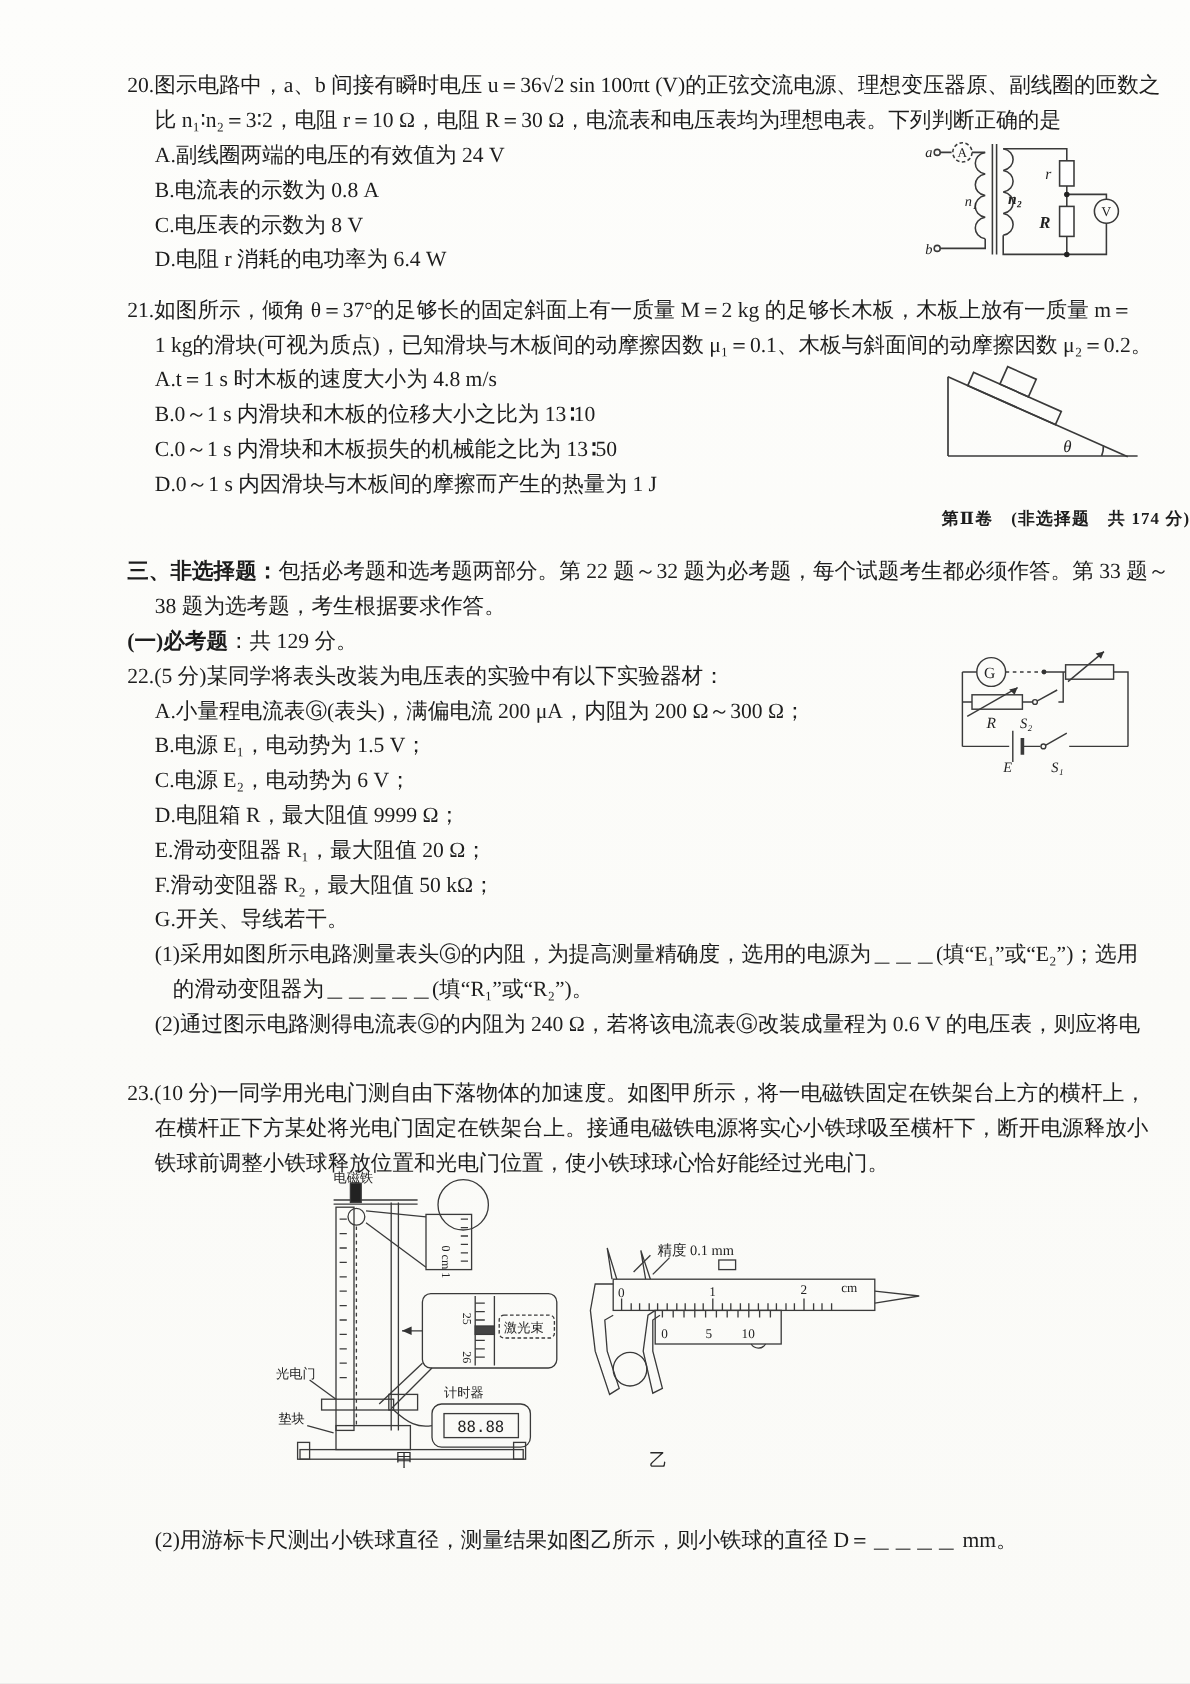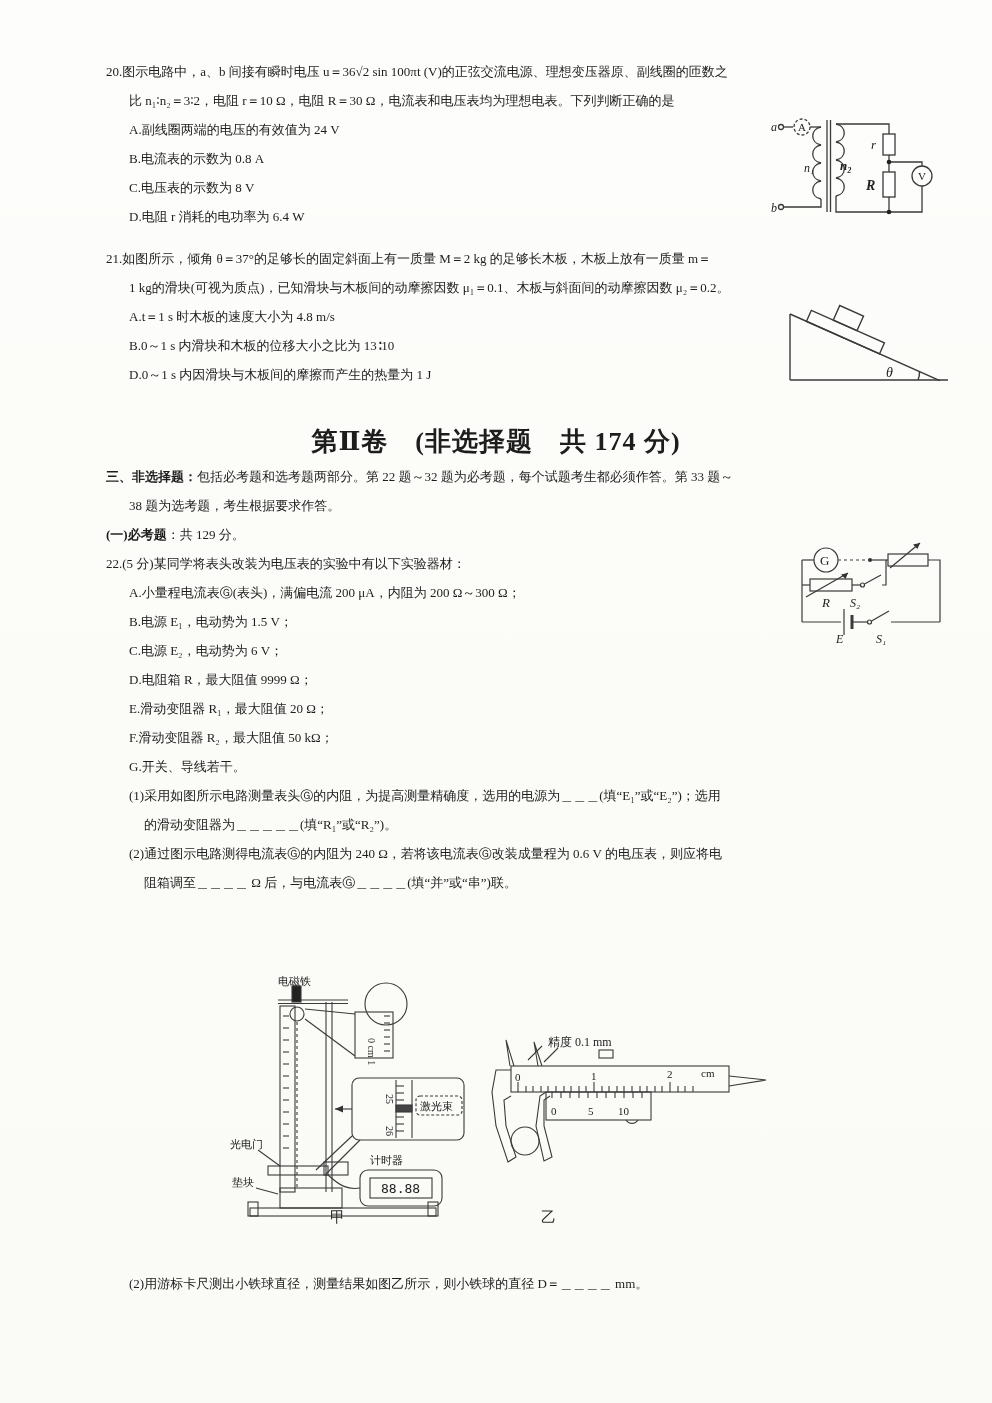--- a/index.html
+++ b/index.html
@@ -1,25 +1,25 @@
 <!DOCTYPE html>
 <html><head>
 <meta charset="utf-8">
 <style>
   html,body{margin:0;padding:0;background:#e8e8e6;}
   .page{position:relative;width:992px;height:1403px;margin:0 auto;
         background:linear-gradient(180deg,#fdfdfb 0%,#fbfbf8 60%,#fafaf7 100%);
         font-family:"Liberation Serif","DejaVu Serif",serif;color:#1d1d1d;overflow:hidden;}
   .block{position:absolute;left:106px;width:810px;}
-  .ln{font-size:13px;line-height:29px;white-space:nowrap;}
+  .ln{font-size:18px;line-height:29px;white-space:nowrap;}
   .ind{padding-left:23px;}
   .subcont{padding-left:38px;}
   .b{font-weight:bold;}
-  #sec-title{position:absolute;left:0;top:424px;width:992px;text-align:center;
-             font-size:26px;font-weight:bold;letter-spacing:1px;}
+  #sec-title{position:absolute;left:0;top:424px;width:992px;text-align:right;
+             font-size:14px;font-weight:bold;letter-spacing:1px;}
   .figure{position:absolute;}
   .figure svg{display:block;}
   svg text{font-family:"Liberation Serif","DejaVu Serif",serif;fill:#222;}
   svg .it{font-style:italic;}
   .cap{position:absolute;font-size:15px;color:#2a2a2a;}
   .seg{font-family:"DejaVu Sans Mono",monospace;}
 </style>
 </head>
 <body>
 
@@ -69,20 +69,21 @@
       <text x="103" y="37" font-size="13" class="it">r</text>
       <text x="98" y="78" font-size="14" font-weight="bold" class="it">R</text>
     </svg>
   </div>
 
   <div class="block" style="top:244px">
     <div class="ln">21.如图所示，倾角 θ＝37°的足够长的固定斜面上有一质量 M＝2 kg 的足够长木板，木板上放有一质量 m＝</div>
     <div class="ln ind">1 kg的滑块(可视为质点)，已知滑块与木板间的动摩擦因数 μ₁＝0.1、木板与斜面间的动摩擦因数 μ₂＝0.2。</div>
     <div class="ln ind">A.t＝1 s 时木板的速度大小为 4.8 m/s</div>
     <div class="ln ind">B.0～1 s 内滑块和木板的位移大小之比为 13∶10</div>
+    <div class="ln ind">C.0～1 s 内滑块和木板损失的机械能之比为 13∶50</div>
     <div class="ln ind">D.0～1 s 内因滑块与木板间的摩擦而产生的热量为 1 J</div>
   </div>
 
   <div class="figure" style="left:776px;top:300px">
     <svg width="180" height="96" viewBox="0 0 180 96">
       <g stroke="#3a3a3a" stroke-width="1.4" fill="none">
         <line x1="14" y1="14" x2="14" y2="80"></line>
         <line x1="14" y1="80" x2="172" y2="80"></line>
         <g transform="rotate(24 14 14)">
           <line x1="14" y1="14" x2="178" y2="14"></line>
@@ -108,21 +109,20 @@
     <div class="ln ind">A.小量程电流表Ⓖ(表头)，满偏电流 200 μA，内阻为 200 Ω～300 Ω；</div>
     <div class="ln ind">B.电源 E₁，电动势为 1.5 V；</div>
     <div class="ln ind">C.电源 E₂，电动势为 6 V；</div>
     <div class="ln ind">D.电阻箱 R，最大阻值 9999 Ω；</div>
     <div class="ln ind">E.滑动变阻器 R₁，最大阻值 20 Ω；</div>
     <div class="ln ind">F.滑动变阻器 R₂，最大阻值 50 kΩ；</div>
     <div class="ln ind">G.开关、导线若干。</div>
     <div class="ln ind">(1)采用如图所示电路测量表头Ⓖ的内阻，为提高测量精确度，选用的电源为＿＿＿(填“E₁”或“E₂”)；选用</div>
     <div class="ln subcont">的滑动变阻器为＿＿＿＿＿(填“R₁”或“R₂”)。</div>
     <div class="ln ind">(2)通过图示电路测得电流表Ⓖ的内阻为 240 Ω，若将该电流表Ⓖ改装成量程为 0.6 V 的电压表，则应将电</div>
-    <div class="ln subcont">阻箱调至＿＿＿＿ Ω 后，与电流表Ⓖ＿＿＿＿(填“并”或“串”)联。</div>
   </div>
 
   <div class="figure" style="left:792px;top:540px">
     <svg width="160" height="110" viewBox="0 0 160 110">
       <g stroke="#3a3a3a" stroke-width="1.2" fill="none">
         <path d="M10,20 L10,82"></path>
         <path d="M10,20 L22,20"></path>
         <circle cx="34" cy="20" r="12"></circle>
         <line x1="46" y1="20" x2="78" y2="20" stroke-dasharray="3,3"></line>
         <line x1="78" y1="20" x2="96" y2="20"></line>
@@ -150,20 +150,25 @@
         <circle cx="78" cy="20" r="2"></circle>
       </g>
       <text x="28" y="25" font-size="13">G</text>
       <text x="30" y="67" font-size="13" class="it">R</text>
       <text x="58" y="67" font-size="12" class="it">S₂</text>
       <text x="44" y="103" font-size="12" class="it">E</text>
       <text x="84" y="103" font-size="12" class="it">S₁</text>
     </svg>
   </div>
 
+  <div class="block" style="top:897px">
+    <div class="ln">23.(10 分)一同学用光电门测自由下落物体的加速度。如图甲所示，将一电磁铁固定在铁架台上方的横杆上，</div>
+    <div class="ln ind">在横杆正下方某处将光电门固定在铁架台上。接通电磁铁电源将实心小铁球吸至横杆下，断开电源释放小</div>
+    <div class="ln ind">铁球前调整小铁球释放位置和光电门位置，使小铁球球心恰好能经过光电门。</div>
+  </div>
 
   <div class="figure" style="left:228px;top:976px">
     <svg width="252" height="248" viewBox="0 0 252 248">
       <g stroke="#3a3a3a" stroke-width="1.1" fill="none">
         <line x1="50" y1="24" x2="120" y2="24"></line>
         <line x1="50" y1="27.5" x2="120" y2="27.5"></line>
         <rect x="64" y="10" width="9" height="16" fill="#222"></rect>
         <circle cx="69" cy="38" r="7"></circle>
         <rect x="52" y="30" width="15" height="186"></rect>
         <line x1="55" y1="40" x2="61" y2="40"></line>

